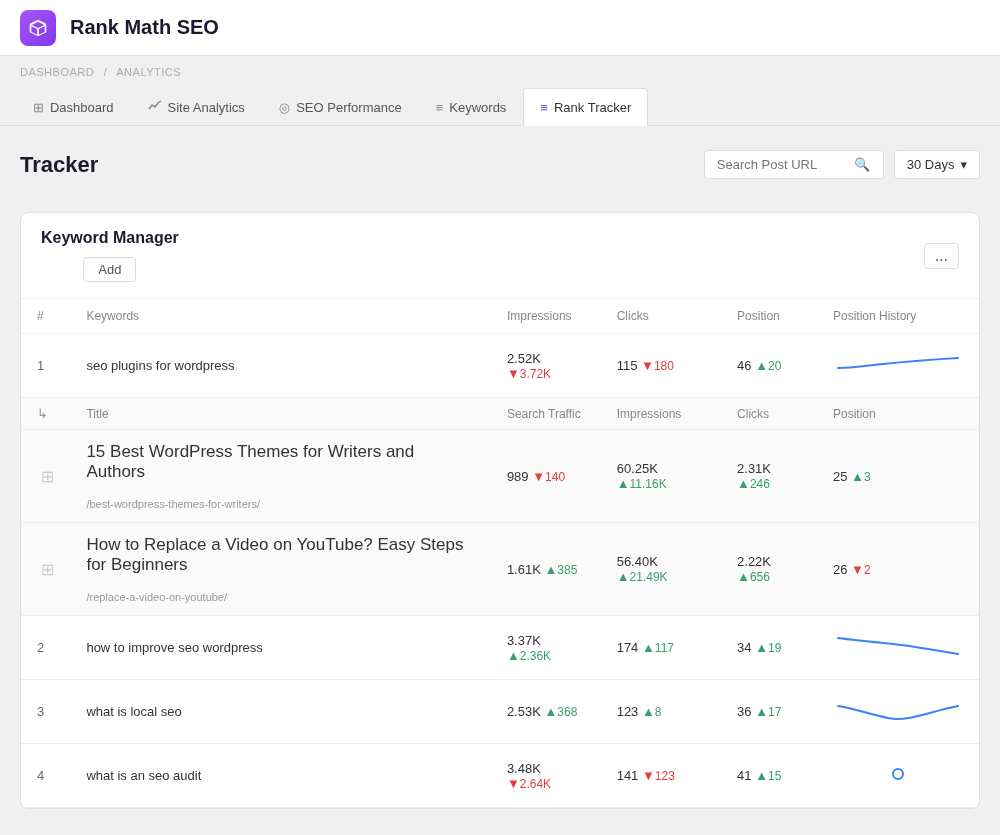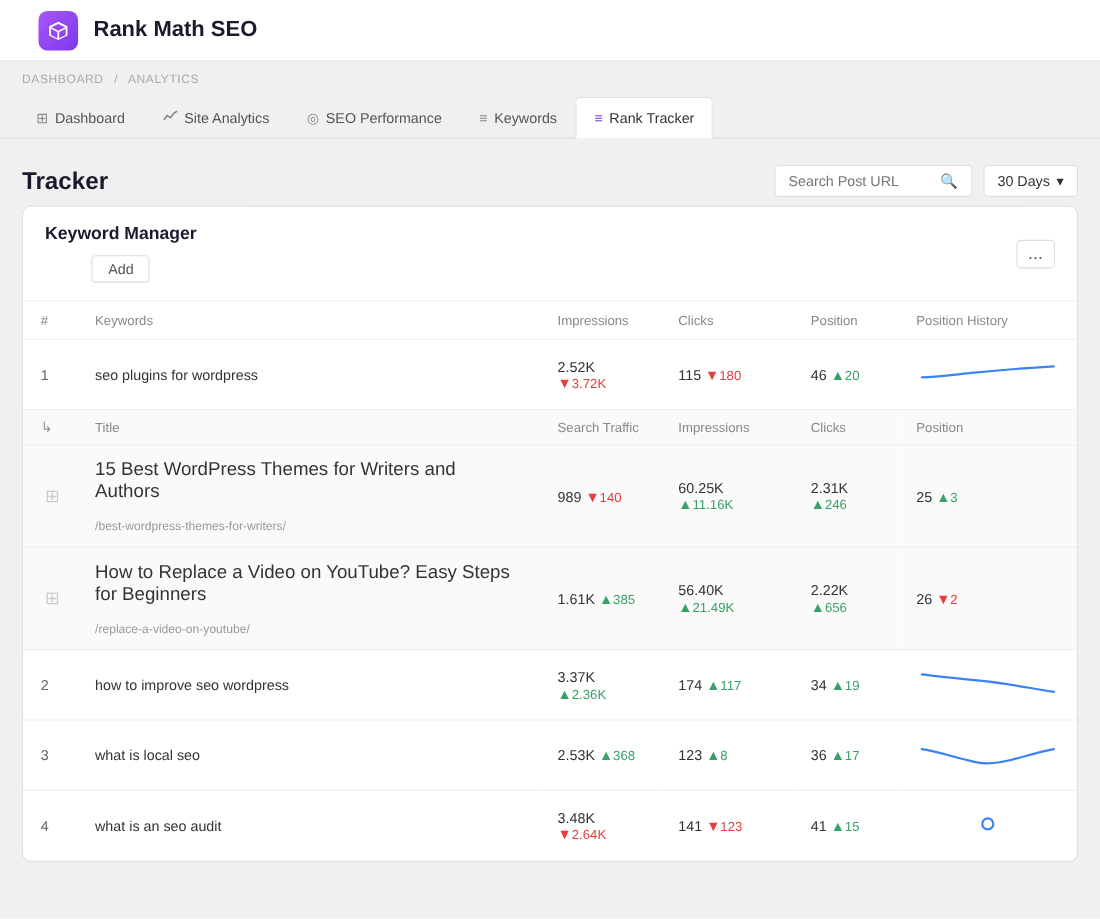--- a/index.html
+++ b/index.html
@@ -1,40 +1,40 @@
 <!DOCTYPE html>
 <html><head>
   <meta charset="utf-8">
   <style>
     * { box-sizing: border-box; margin: 0; padding: 0; }
     body { font-family: -apple-system, BlinkMacSystemFont, 'Segoe UI', sans-serif; background: #f0f0f1; color: #333; font-size: 13px; }
 
     
-    .header { background: #fff; border-bottom: 1px solid #e0e0e0; display: flex; align-items: center; padding: 0 35px; height: 56px; }
+    .header { background: #fff; border-bottom: 1px solid #e0e0e0; display: flex; align-items: center; padding: 0 20px; height: 56px; }
     .logo-icon { width: 36px; height: 36px; background: linear-gradient(135deg, #a855f7, #7c3aed); border-radius: 8px; display: flex; align-items: center; justify-content: center; margin-right: 14px; flex-shrink: 0; }
     .logo-icon svg { width: 20px; height: 20px; fill: white; }
     .header-title { font-size: 20px; font-weight: 600; color: #1a1a2e; }
 
     
     .breadcrumb { padding: 10px 20px; font-size: 11px; color: #888; background: #f0f0f1; letter-spacing: 0.5px; }
     .breadcrumb span { color: #aaa; }
     .breadcrumb .sep { margin: 0 6px; }
 
     
     .tabs-bar { background: #f0f0f1; padding: 0 16px; display: flex; border-bottom: 1px solid #ddd; }
     .tab { display: flex; align-items: center; gap: 6px; padding: 10px 16px; font-size: 13px; color: #555; cursor: pointer; border: 1px solid transparent; border-bottom: none; background: transparent; margin-bottom: -1px; border-radius: 4px 4px 0 0; }
     .tab.active { background: #fff; border-color: #ddd; border-bottom-color: #fff; color: #333; font-weight: 500; }
     .tab-icon { font-size: 13px; color: #888; }
     .tab.active .tab-icon { color: #7c3aed; }
 
     
     .main { padding: 24px 20px; }
 
     
-    .tracker-header { display: flex; align-items: center; justify-content: space-between; margin-bottom: 8px; }
+    .tracker-header { display: flex; align-items: center; justify-content: space-between; margin-bottom: 33px; }
     .tracker-title { font-size: 22px; font-weight: 600; color: #1a1a2e; }
     .tracker-controls { display: flex; align-items: center; gap: 10px; }
     .search-box { display: flex; align-items: center; border: 1px solid #ddd; border-radius: 4px; background: #fff; padding: 6px 12px; gap: 6px; width: 180px; }
     .search-box input { border: none; outline: none; font-size: 13px; color: #666; width: 100%; background: transparent; }
     .search-icon { color: #aaa; font-size: 13px; }
     .days-select { display: flex; align-items: center; gap: 6px; border: 1px solid #ddd; border-radius: 4px; background: #fff; padding: 6px 12px; cursor: pointer; font-size: 13px; color: #333; }
 
     
     .card { background: #fff; border-radius: 8px; border: 1px solid #e0e0e0; overflow: hidden; }
 

